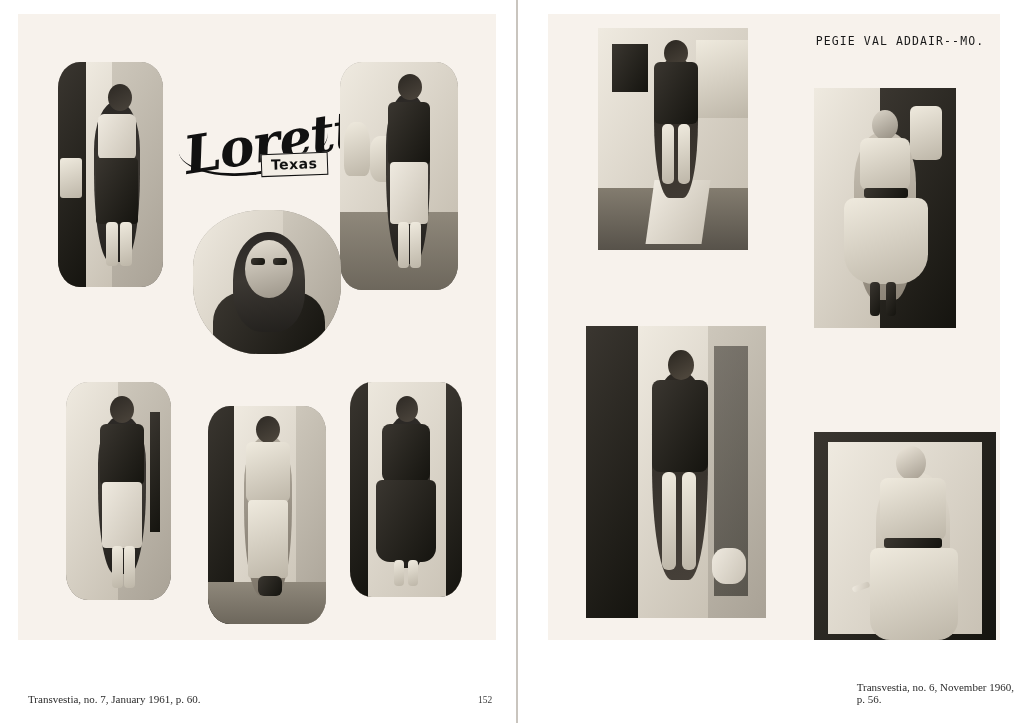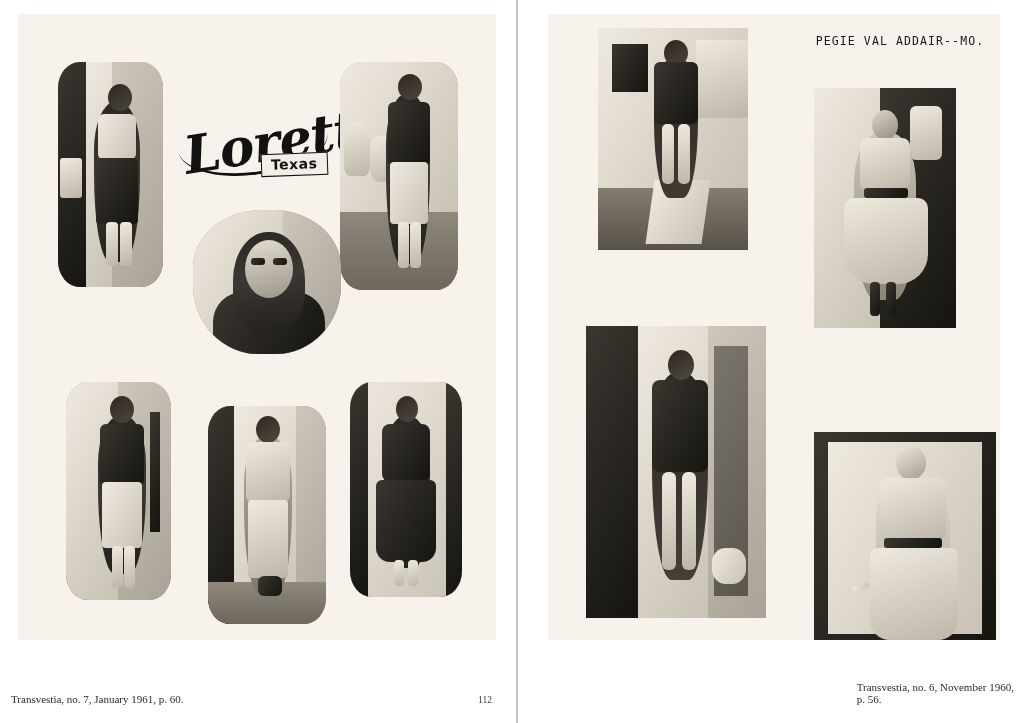--- a/index.html
+++ b/index.html
@@ -236,24 +236,24 @@
         <div class="fig" style="left:34px; top:34px; width:46px; height:152px;"></div>
         <div class="head" style="left:46px; top:14px; width:22px; height:26px; background:linear-gradient(150deg,#2d2924,#4e473e);"></div>
         <div class="dark" style="left:32px; top:42px; width:48px; height:58px; border-radius:8px;"></div>
         <div class="dark" style="left:26px; top:98px; width:60px; height:82px; border-radius:6px 6px 14px 14px;"></div>
         <div class="pale" style="left:44px; top:178px; width:10px; height:26px; border-radius:4px;"></div>
         <div class="pale" style="left:58px; top:178px; width:10px; height:26px; border-radius:4px;"></div>
       </div>
 
     </div>
 
-    <div class="footer-note" style="left:11px;">
+    <div class="footer-note" style="left:28px;">
       <span class="ital">Transvestia</span><span>, no. 7, January 1961, p. 60.</span>
     </div>
-    <div class="folio">112</div>
+    <div class="folio">152</div>
   </div>
 
   <div class="page page-right">
     <div class="leaf leaf-right">
 
       <div class="caption-typed" style="left:268px; top:20px;">PEGIE VAL ADDAIR--MO.</div>
 
       <div class="photo" style="left:50px; top:14px; width:150px; height:222px;">
         <div class="light" style="left:0; top:0; width:150px; height:160px;"></div>
         <div class="dark" style="left:14px; top:16px; width:36px; height:48px;"></div>

